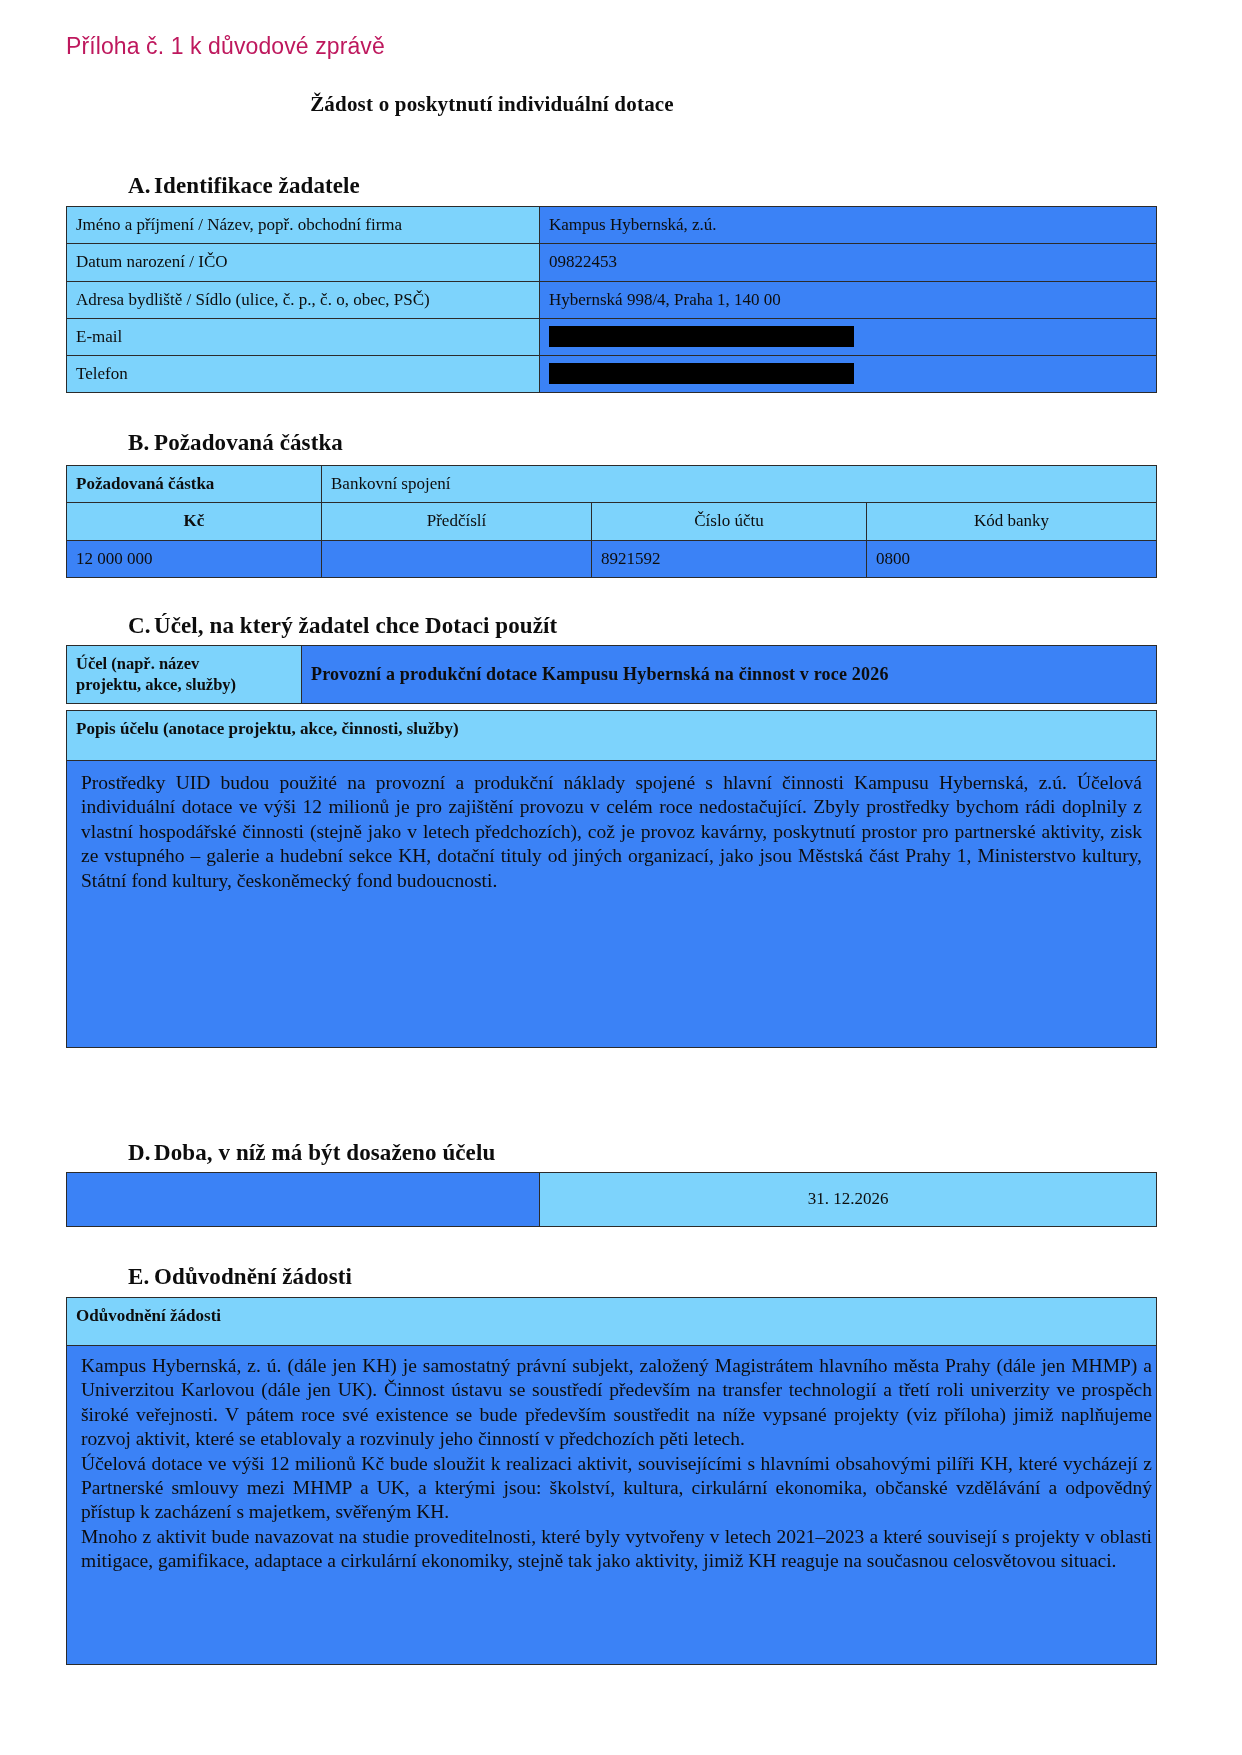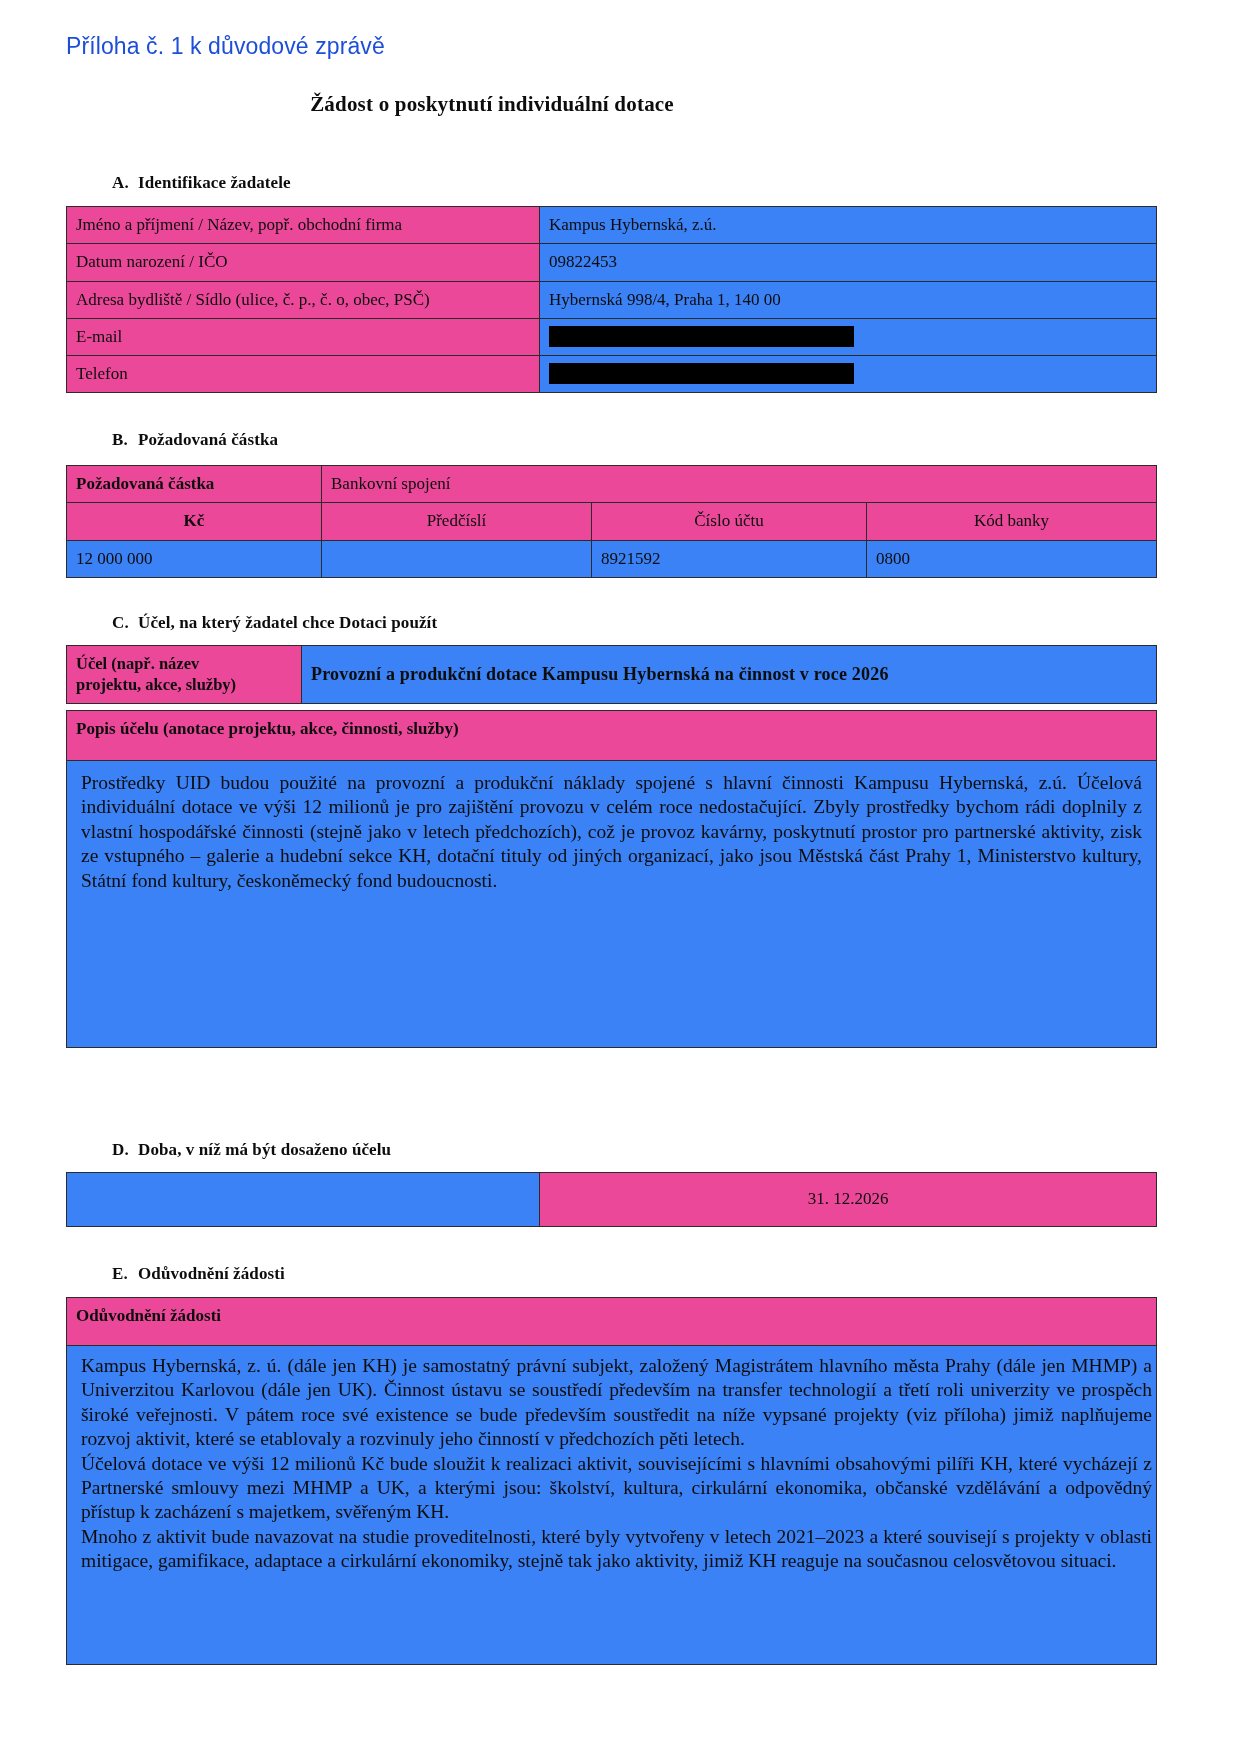--- a/index.html
+++ b/index.html
@@ -24,61 +24,62 @@
   }
 
   
   .doc-header {
     position: absolute;
     left: 66px;
     top: 33px;
     font-family: "Liberation Sans", "DejaVu Sans", sans-serif;
     font-size: 23px;
     letter-spacing: 0.1px;
-    color: #1d4ed8;
+    color: #be185d;
   }
   .doc-title {
     position: absolute;
     left: 0;
     top: 92px;
     width: 984px;
     text-align: center;
     font-weight: bold;
     font-size: 21px;
     letter-spacing: 0.2px;
   }
 
   
   .section-head {
     position: absolute;
     font-weight: bold;
-    font-size: 17px;
+    font-size: 23px;
     letter-spacing: 0.1px;
     white-space: nowrap;
+    margin-left: 16px;
   }
   .section-head .letter {
     display: inline-block;
     width: 26px;
   }
 
   
   .tbl {
     position: absolute;
     border-collapse: collapse;
     table-layout: fixed;
     font-size: 17px;
   }
   .tbl td {
     border: 1px solid #2b2b2b;
     padding: 7px 9px 8px 9px;
     vertical-align: top;
     line-height: 1.25;
   }
   .shade { background: #3b82f6; }
-  .white { background: #ec4899; }
+  .white { background: #7dd3fc; }
   .b { font-weight: bold; }
   .center { text-align: center; }
 
   
   .redact {
     display: block;
     background: #000000;
     height: 21px;
   }
   .redact-email { width: 305px; }

